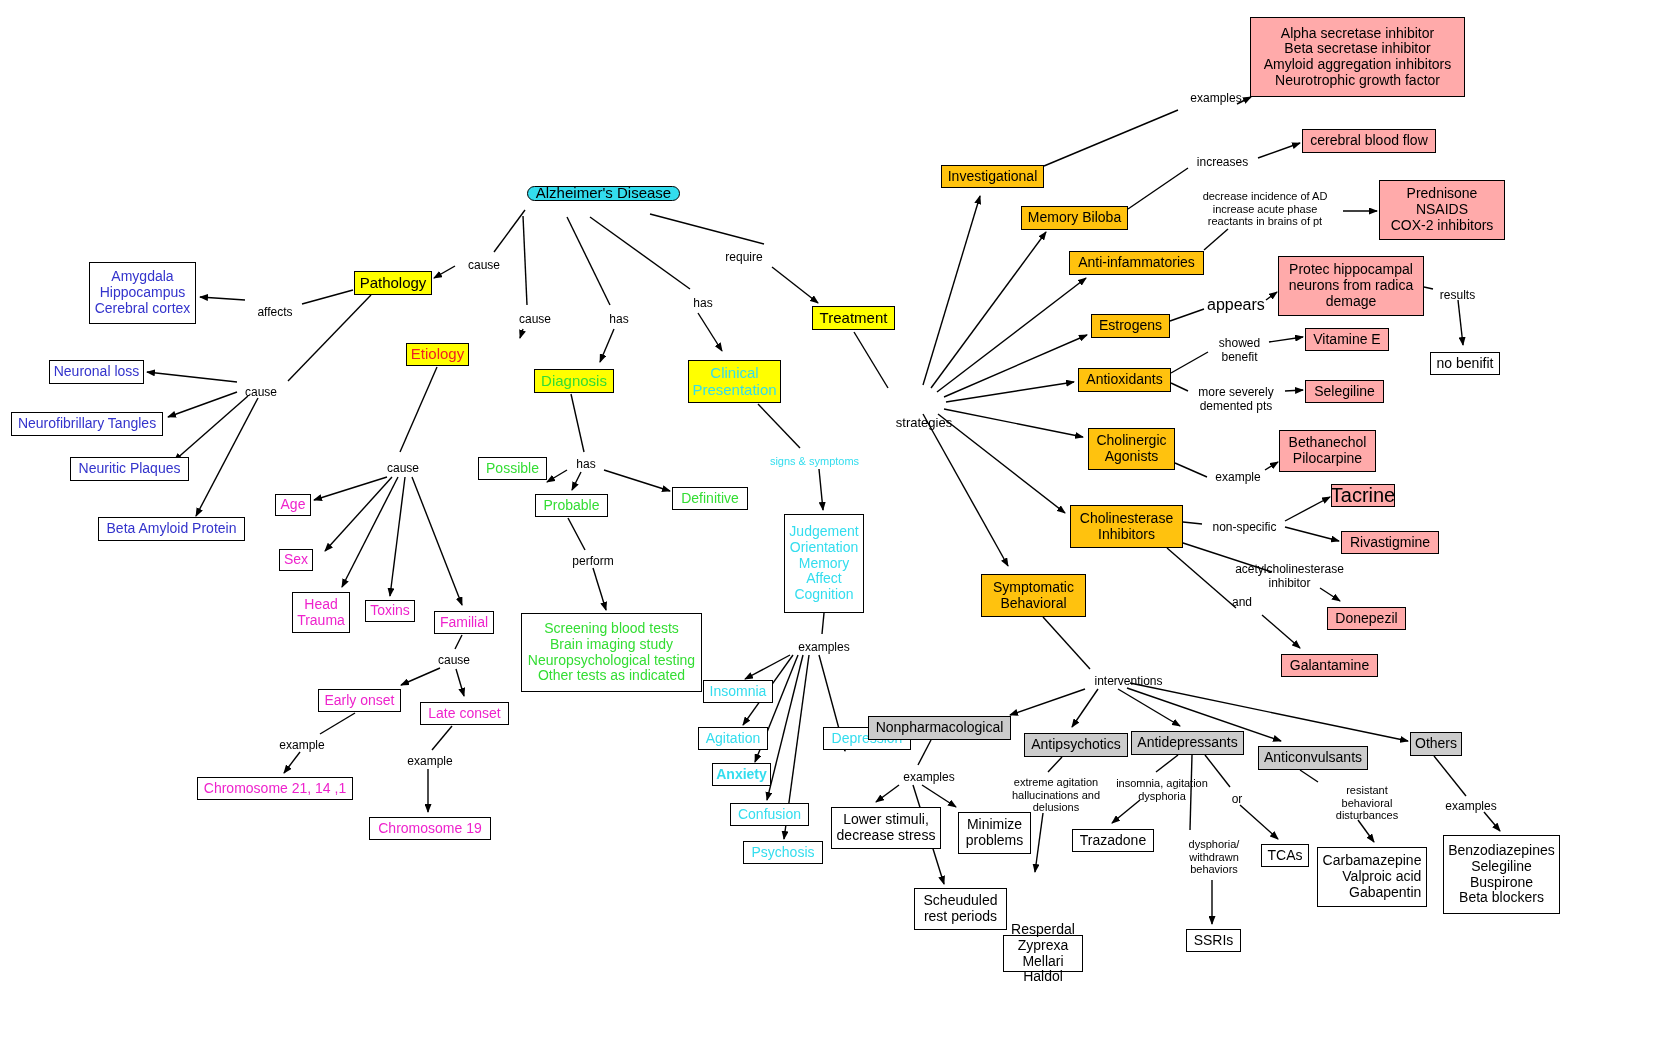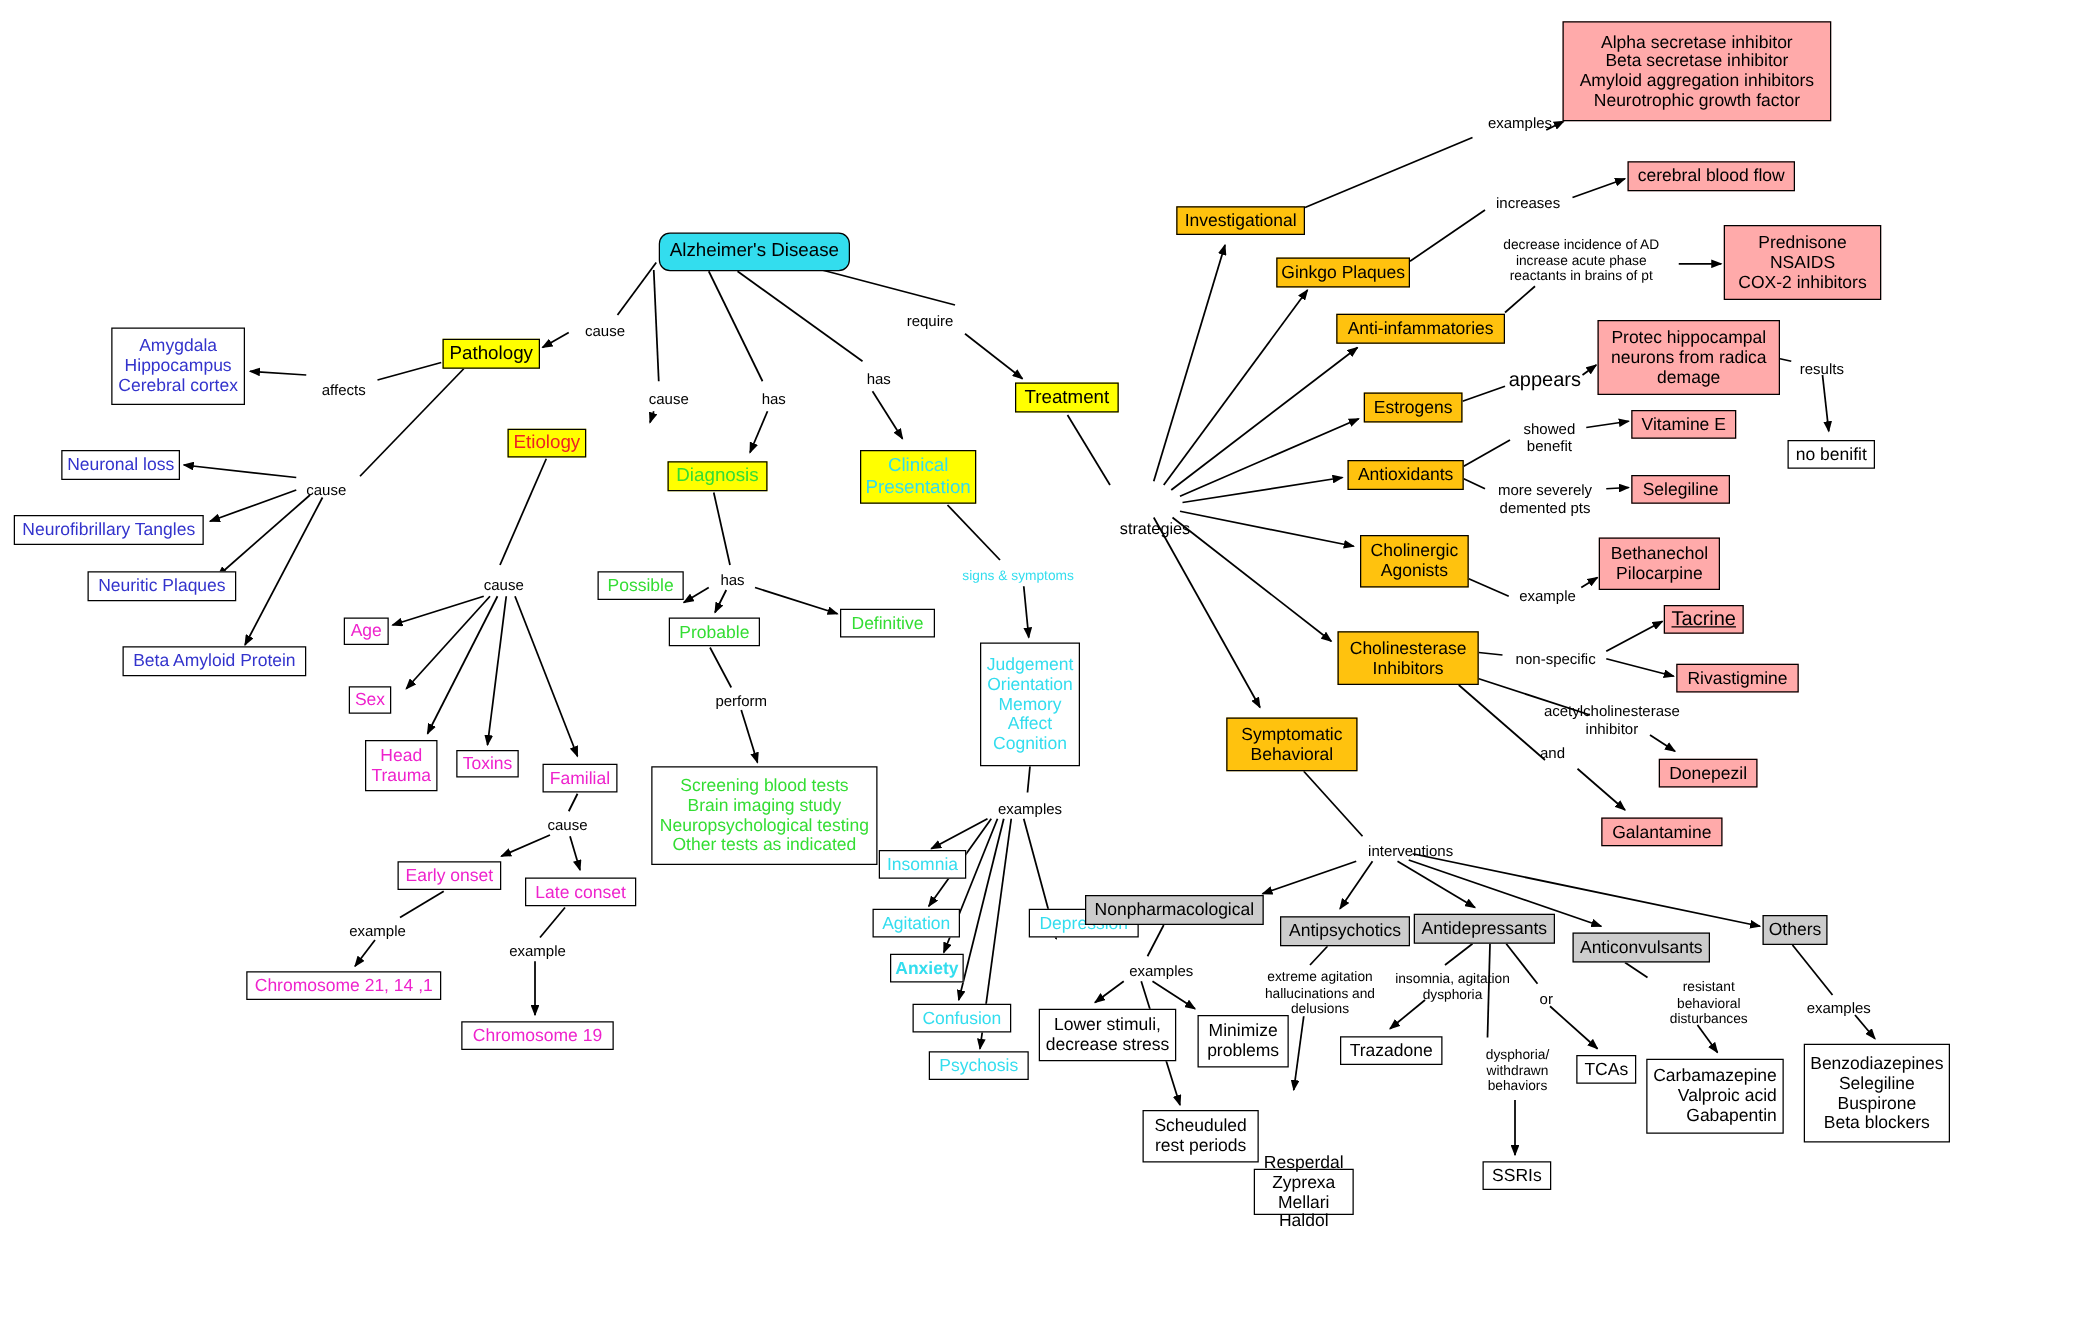--- a/index.html
+++ b/index.html
@@ -168,21 +168,21 @@
         <line x1="1212" y1="880" x2="1212" y2="924" marker-end="url(#arrowhead)"></line>
         <line x1="1205" y1="755" x2="1230" y2="787"></line>
         <line x1="1240" y1="805" x2="1278" y2="839" marker-end="url(#arrowhead)"></line>
         <line x1="1300" y1="770" x2="1318" y2="782"></line>
         <line x1="1358" y1="820" x2="1374" y2="842" marker-end="url(#arrowhead)"></line>
         <line x1="1434" y1="756" x2="1466" y2="796"></line>
         <line x1="1484" y1="812" x2="1500" y2="831" marker-end="url(#arrowhead)"></line>
       </g>
   </svg>
   <div id="node-layer">
-      <div class="node c-cyanfill t-black root" style="left: 527px; top: 186px; width: 153px; height: 31px; font-size: 15px;">Alzheimer's Disease</div>
+      <div class="node c-cyanfill t-black root" style="left: 527px; top: 186px; width: 153px; height: 15px; font-size: 15px;">Alzheimer's Disease</div>
       <div class="node c-yellowfill t-black" style="left: 354px; top: 271px; width: 78px; height: 24px; font-size: 15px;">Pathology</div>
       <div class="node c-yellowfill t-red" style="left: 406px; top: 343px; width: 63px; height: 23px; font-size: 15px;">Etiology</div>
       <div class="node c-yellowfill t-green" style="left: 534px; top: 369px; width: 80px; height: 24px; font-size: 15px;">Diagnosis</div>
       <div class="node c-yellowfill t-cyan" style="left: 688px; top: 360px; width: 93px; height: 43px; font-size: 15px;">Clinical
 Presentation</div>
       <div class="node c-yellowfill t-black" style="left: 812px; top: 306px; width: 83px; height: 24px; font-size: 15px;">Treatment</div>
       <div class="node c-white t-blue" style="left: 89px; top: 262px; width: 107px; height: 62px; font-size: 14px;">Amygdala
 Hippocampus
 Cerebral cortex</div>
       <div class="node c-white t-blue" style="left: 49px; top: 360px; width: 95px; height: 24px; font-size: 14px;">Neuronal loss</div>
@@ -211,21 +211,21 @@
 Memory
 Affect
 Cognition</div>
       <div class="node c-white t-cyan" style="left: 703px; top: 680px; width: 70px; height: 23px; font-size: 14px;">Insomnia</div>
       <div class="node c-white t-cyan" style="left: 698px; top: 727px; width: 70px; height: 23px; font-size: 14px;">Agitation</div>
       <div class="node c-white t-cyan" style="left: 712px; top: 763px; width: 59px; height: 23px; font-size: 14px; font-weight: bold;">Anxiety</div>
       <div class="node c-white t-cyan" style="left: 730px; top: 803px; width: 79px; height: 23px; font-size: 14px;">Confusion</div>
       <div class="node c-white t-cyan" style="left: 743px; top: 841px; width: 80px; height: 23px; font-size: 14px;">Psychosis</div>
       <div class="node c-white t-cyan" style="left: 808px; top: 727px; width: 88px; height: 23px; font-size: 14px; margin-left: 15px;">Depression</div>
       <div class="node c-orangefill t-black" style="left: 941px; top: 165px; width: 103px; height: 23px; font-size: 14px;">Investigational</div>
-      <div class="node c-orangefill t-black" style="left: 1021px; top: 206px; width: 107px; height: 24px; font-size: 14px;">Ginkgo Plaques</div>
+      <div class="node c-orangefill t-black" style="left: 1021px; top: 206px; width: 107px; height: 24px; font-size: 14px;">Memory Biloba</div>
       <div class="node c-orangefill t-black" style="left: 1069px; top: 251px; width: 135px; height: 24px; font-size: 14px;">Anti-infammatories</div>
       <div class="node c-orangefill t-black" style="left: 1091px; top: 314px; width: 79px; height: 24px; font-size: 14px;">Estrogens</div>
       <div class="node c-orangefill t-black" style="left: 1078px; top: 368px; width: 93px; height: 24px; font-size: 14px;">Antioxidants</div>
       <div class="node c-orangefill t-black" style="left: 1088px; top: 428px; width: 87px; height: 42px; font-size: 14px;">Cholinergic
 Agonists</div>
       <div class="node c-orangefill t-black" style="left: 1070px; top: 505px; width: 113px; height: 43px; font-size: 14px;">Cholinesterase
 Inhibitors</div>
       <div class="node c-orangefill t-black" style="left: 981px; top: 574px; width: 105px; height: 43px; font-size: 14px;">Symptomatic
 Behavioral</div>
       <div class="node c-pinkfill t-black" style="left: 1250px; top: 17px; width: 215px; height: 80px; font-size: 14px;">Alpha secretase inhibitor
@@ -237,21 +237,21 @@
 NSAIDS
 COX-2 inhibitors</div>
       <div class="node c-pinkfill t-black" style="left: 1278px; top: 256px; width: 146px; height: 60px; font-size: 14px;">Protec hippocampal
 neurons from radica
 demage</div>
       <div class="node c-pinkfill t-black" style="left: 1305px; top: 328px; width: 84px; height: 23px; font-size: 14px;">Vitamine E</div>
       <div class="node c-pinkfill t-black" style="left: 1305px; top: 380px; width: 79px; height: 23px; font-size: 14px;">Selegiline</div>
       <div class="node c-white t-black" style="left: 1430px; top: 352px; width: 70px; height: 23px; font-size: 14px;">no benifit</div>
       <div class="node c-pinkfill t-black" style="left: 1279px; top: 430px; width: 97px; height: 42px; font-size: 14px;">Bethanechol
 Pilocarpine</div>
-      <div class="node c-pinkfill t-black" style="left: 1331px; top: 484px; width: 64px; height: 23px; font-size: 16px; text-decoration: underline;">Tacrine</div>
+      <div class="node c-pinkfill t-black" style="left: 1331px; top: 484px; width: 64px; height: 23px; font-size: 20px;">Tacrine</div>
       <div class="node c-pinkfill t-black" style="left: 1341px; top: 531px; width: 98px; height: 23px; font-size: 14px;">Rivastigmine</div>
       <div class="node c-pinkfill t-black" style="left: 1327px; top: 607px; width: 79px; height: 23px; font-size: 14px;">Donepezil</div>
       <div class="node c-pinkfill t-black" style="left: 1281px; top: 654px; width: 97px; height: 23px; font-size: 14px;">Galantamine</div>
       <div class="node c-grayfill t-black" style="left: 868px; top: 716px; width: 143px; height: 24px; font-size: 14px;">Nonpharmacological</div>
       <div class="node c-grayfill t-black" style="left: 1024px; top: 733px; width: 104px; height: 24px; font-size: 14px;">Antipsychotics</div>
       <div class="node c-grayfill t-black" style="left: 1131px; top: 731px; width: 113px; height: 24px; font-size: 14px;">Antidepressants</div>
       <div class="node c-grayfill t-black" style="left: 1258px; top: 746px; width: 110px; height: 24px; font-size: 14px;">Anticonvulsants</div>
       <div class="node c-grayfill t-black" style="left: 1410px; top: 732px; width: 52px; height: 24px; font-size: 14px; text-align: center;">Others</div>
       <div class="node c-white t-black" style="left: 831px; top: 807px; width: 110px; height: 42px; font-size: 14px;">Lower stimuli,
 decrease stress</div>

